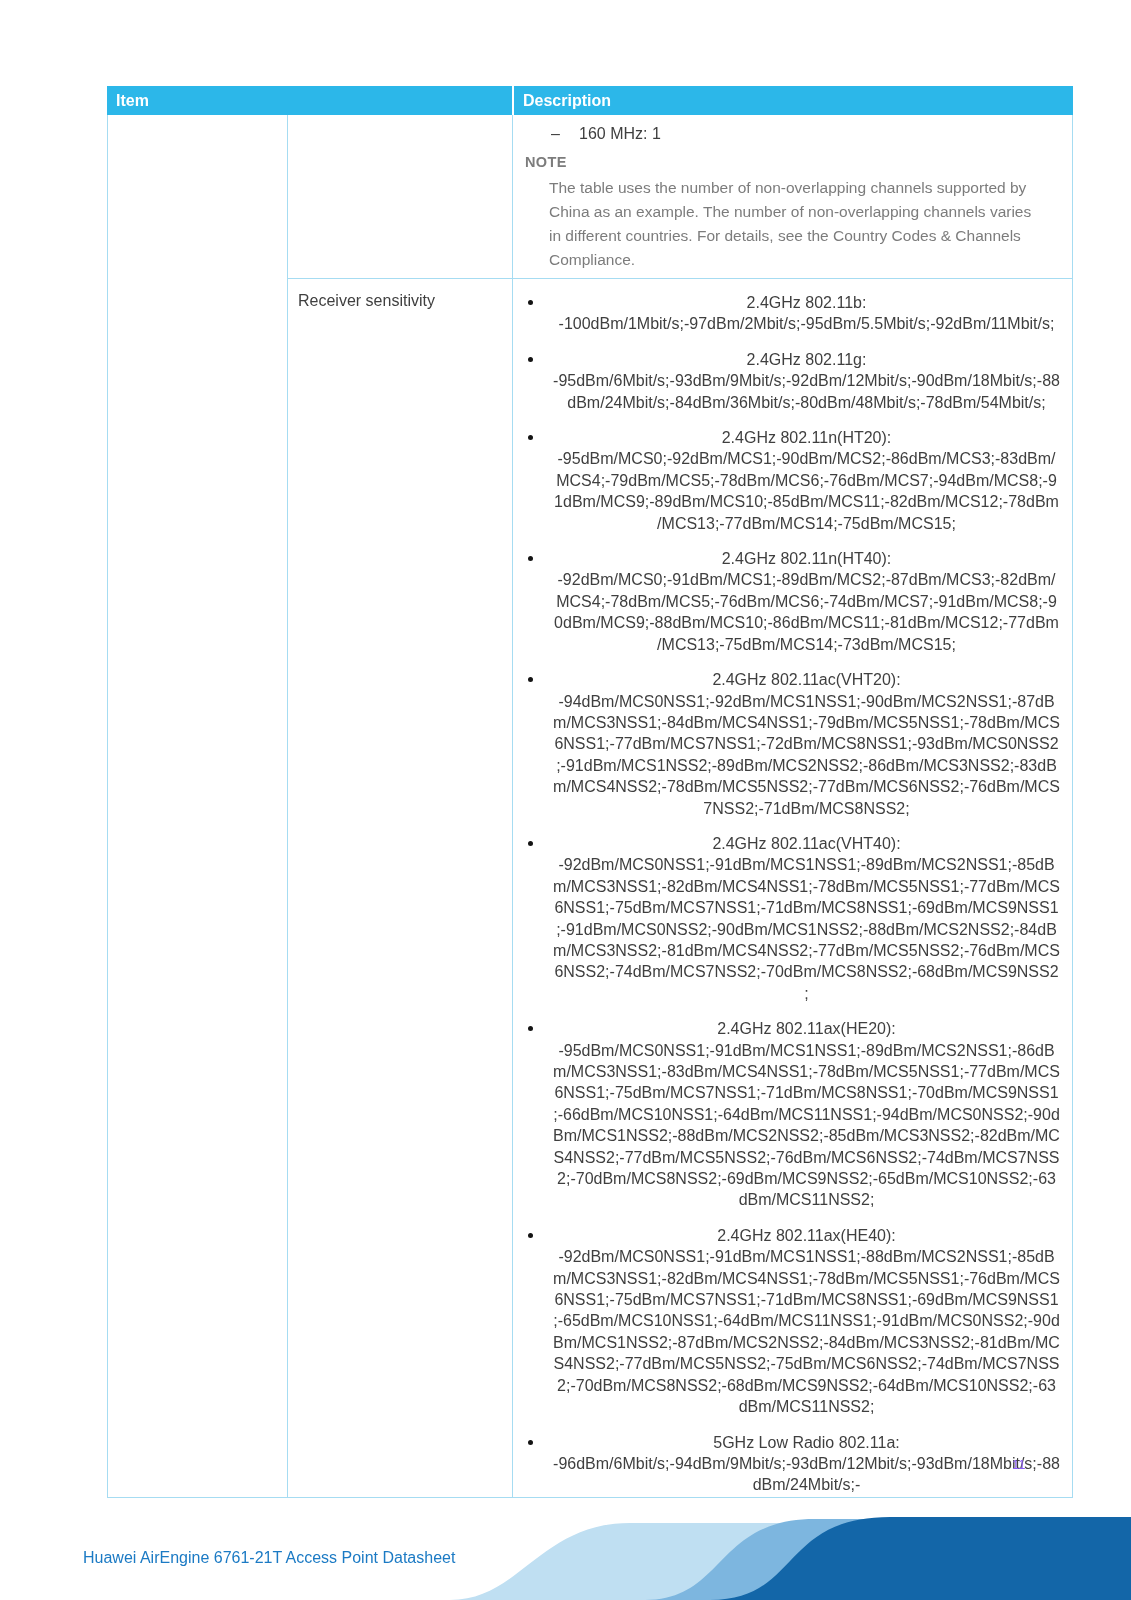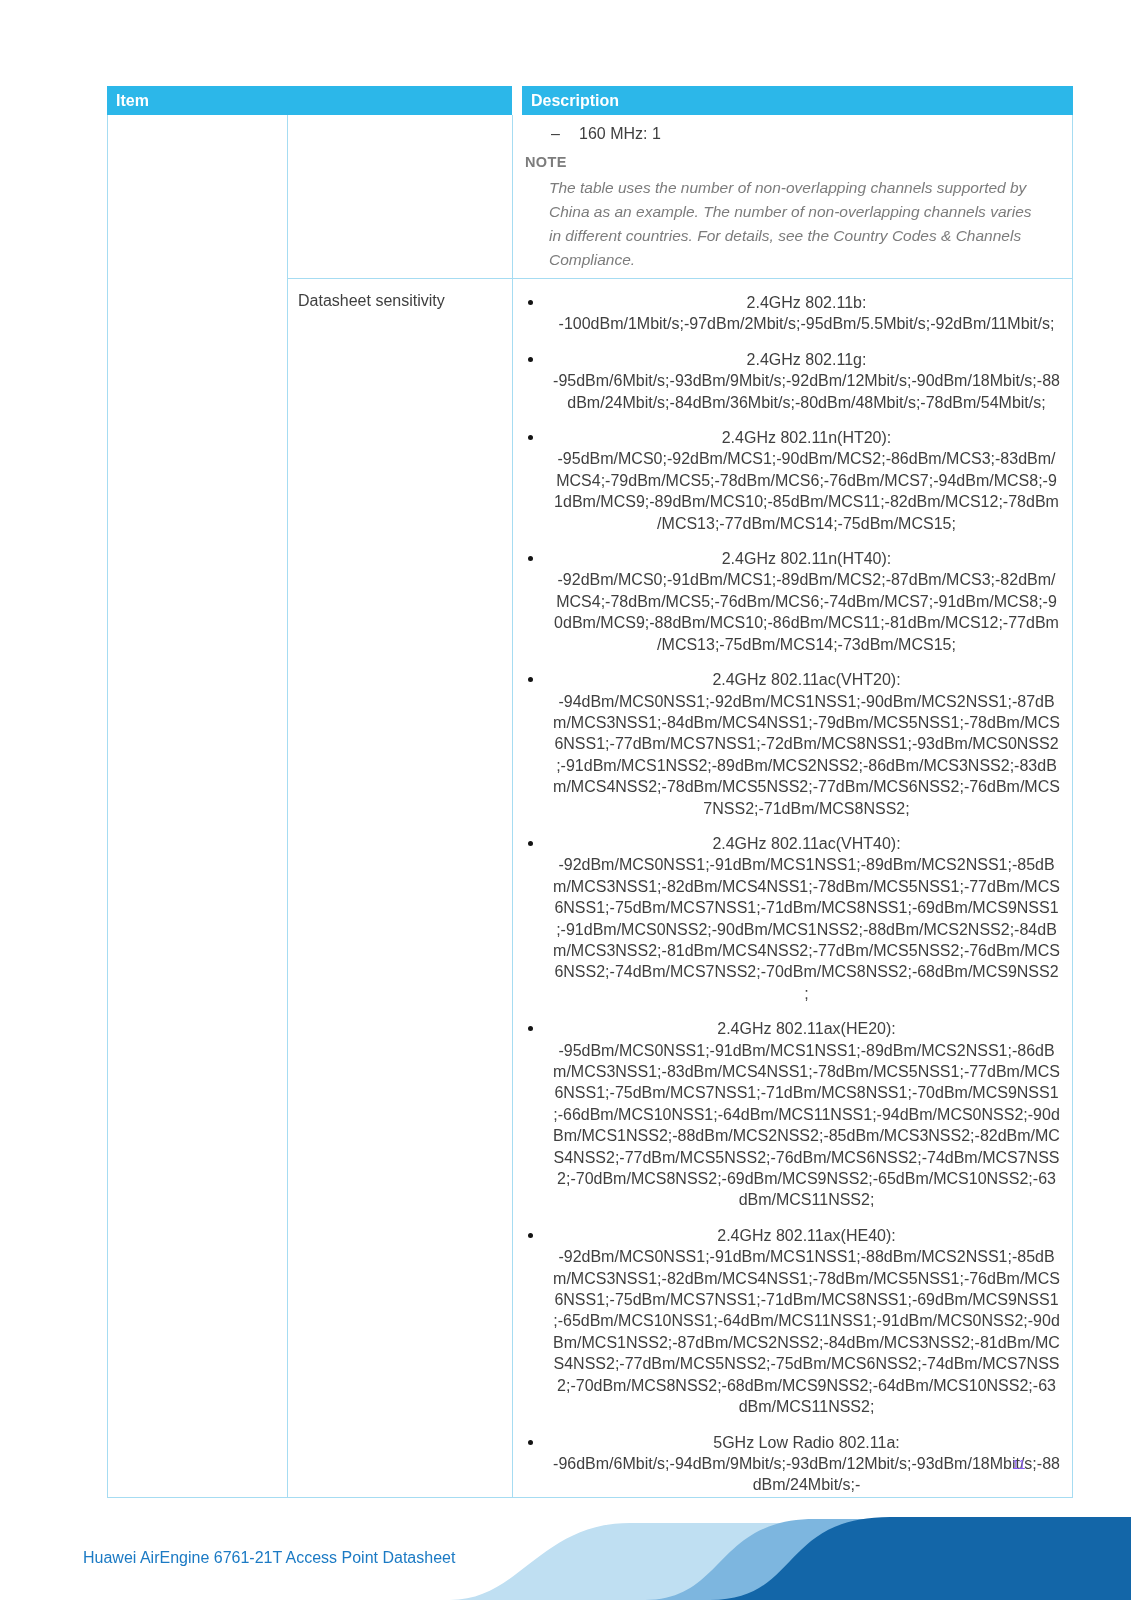--- a/index.html
+++ b/index.html
@@ -12,21 +12,21 @@
 
   
   .spec-table { position:absolute; left:83px; top:86px; width:966px;padding-left:24px; }
 
   .thead { display:flex; height:29px; }
   .th {
     background:#2CB7E9; color:#ffffff; font-weight:bold; font-size:16px;
     display:flex; align-items:center; padding-left:9px; box-sizing:border-box;
   }
   .th-item { width:405px; margin-right:2px; }
-  .th-desc { flex:1;margin-left:8px; }
+  .th-desc { flex:1; }
 
   .tbody {
     display:grid; grid-template-columns:180px 225px 1fr;
     grid-template-rows:164px 1218px;
     width:966px; box-sizing:border-box;
     border:1px solid #A6DCF2; border-top:none;
     background:#ffffff;
   }
   .c-span { grid-row:1 / span 2; grid-column:1; border-right:1px solid #A6DCF2; }
   .c-r1c2 { grid-row:1; grid-column:2; border-right:1px solid #A6DCF2; border-bottom:1px solid #A6DCF2; }
@@ -35,21 +35,21 @@
             padding:13px 8px 0 10px; box-sizing:border-box;
             font-size:16px; color:#3F3F3F; }
   .c-r2c3 { grid-row:2; grid-column:3; padding:13px 12px 0 15px;
             box-sizing:border-box; overflow:hidden; }
 
   
   .dash-row { display:flex; margin:9px 0 0 38px; font-size:16px; line-height:20px; color:#3F3F3F; }
   .dash-glyph { width:28px; flex:none; }
   .note-label { margin:10px 0 0 12px; font-size:14.5px; font-weight:bold;
                 letter-spacing:.4px; color:#7C7C7C; }
-  .note-para  { margin:6px 40px 0 36px; font-style:italic; font-size:15.5px;
+  .note-para  { margin:6px 40px 0 36px; font-size:15.5px;
                 line-height:24px; color:#7C7C7C; }
 
   
   .bullet { display:flex; margin-bottom:14px; }
   .bullet .dot { flex:none; width:5px; height:5px; border-radius:50%;
                  background:#141414; margin-top:8px; }
   .bullet .btxt { flex:1; min-width:0; margin-left:20px; font-size:16px;
                   line-height:21.4px; color:#3F3F3F; overflow-wrap:break-word;text-align:center; }
 
   
@@ -82,21 +82,21 @@
       <div class="c-r1c3">
         <div class="dash-row">
           <span class="dash-glyph">–</span>
           <span>160 MHz: 1</span>
         </div>
         <div class="note-label">NOTE</div>
         <div class="note-para">The table uses the number of non-overlapping channels supported by China as an example. The number of non-overlapping channels varies in different countries. For details, see the Country Codes &amp; Channels Compliance.</div>
       </div>
 
       <div class="c-r2c2">
-        <span>Datasheet sensitivity</span>
+        <span>Receiver sensitivity</span>
       </div>
 
       <div class="c-r2c3">
         <div>
             <div class="bullet">
             <span class="dot"></span>
             <span class="btxt">2.4GHz 802.11b: -100dBm/1Mbit/s;-97dBm/2Mbit/s;-95dBm/5.5Mbit/s;-92dBm/11Mbit/s;</span>
           </div>
             <div class="bullet">
             <span class="dot"></span>

